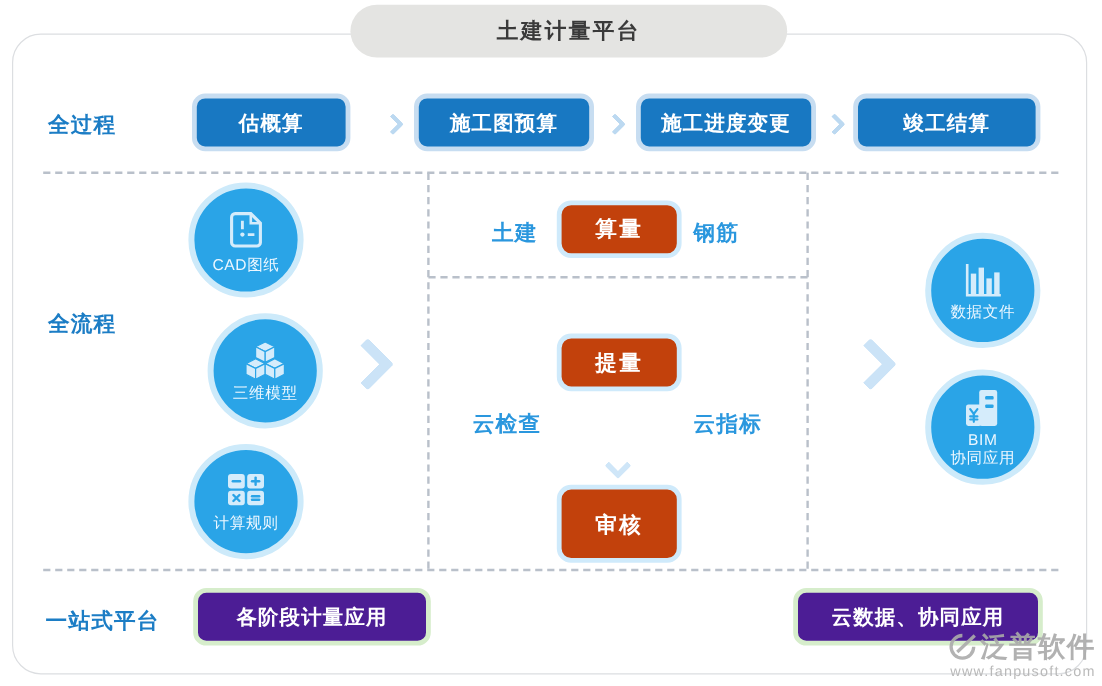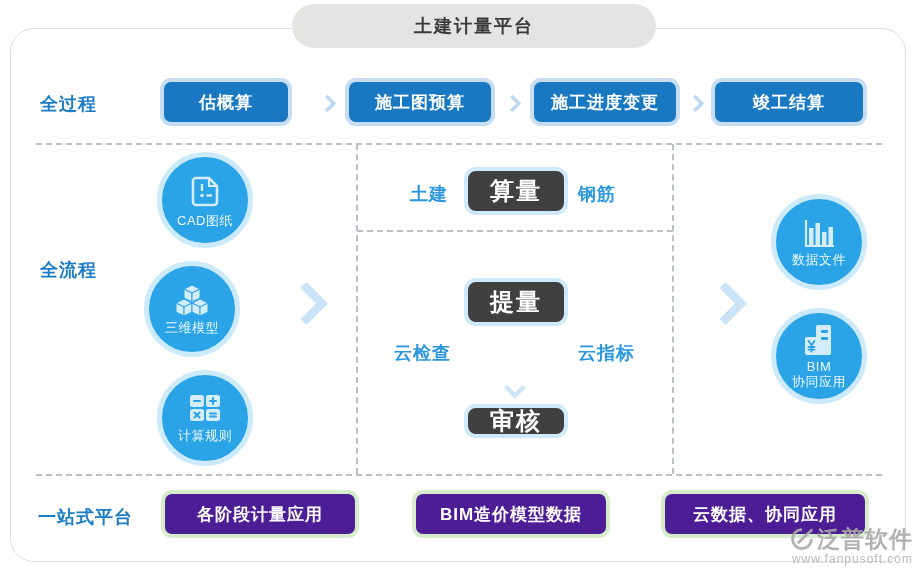--- a/index.html
+++ b/index.html
@@ -4,21 +4,21 @@
 <style>
   html,body{margin:0;padding:0;background:#fff;}
   body{width:918px;height:572px;font-family:"Liberation Sans",sans-serif;}
   .stage{position:relative;width:918px;height:572px;overflow:hidden;background:#fff;}
   .frame{position:absolute;left:10px;top:28px;width:894px;height:532px;border:1px solid #dcdee1;border-radius:24px;background:#fff;}
   .title-pill{position:absolute;left:292px;top:4px;width:364px;height:44px;background:#e4e4e2;border-radius:23px;display:flex;align-items:center;justify-content:center;font-size:18px;font-weight:bold;color:#3a3a3a;z-index:6;letter-spacing:2px;}
   .sec-label{position:absolute;color:#1c7dc5;font-size:18px;font-weight:bold;letter-spacing:1px;z-index:4;}
   
   .btn-dark{position:absolute;top:78px;height:48px;background:#1878c2;border:4px solid #c7ddf1;border-radius:11px;color:#fff;font-weight:bold;font-size:17px;display:flex;align-items:center;justify-content:center;box-sizing:border-box;letter-spacing:1px;z-index:3;}
   
-  .btn-light{position:absolute;background:#404040;border:4px solid #cfeafb;border-radius:12px;color:#fff;font-weight:bold;font-size:24px;display:flex;align-items:center;justify-content:center;box-sizing:border-box;letter-spacing:2px;z-index:3;}
+  .btn-light{position:absolute;background:#c2410c;border:4px solid #cfeafb;border-radius:12px;color:#fff;font-weight:bold;font-size:18px;display:flex;align-items:center;justify-content:center;box-sizing:border-box;letter-spacing:2px;z-index:3;}
   
   .btn-green{position:absolute;top:490px;height:48px;background:#4c1d95;border:4px solid #d6edcb;border-radius:11px;color:#fff;font-weight:bold;font-size:17px;display:flex;align-items:center;justify-content:center;box-sizing:border-box;letter-spacing:1px;z-index:3;}
   
   .chev{display:block;position:absolute;border-style:solid;border-color:#bcd9f1;border-width:0;box-sizing:content-box;border-radius:2px;}
   .chev-r-sm{width:9px;height:9px;border-top-width:4px;border-right-width:4px;transform:rotate(45deg);}
   .chev-r-lg{width:22px;height:22px;border-top-width:9px;border-right-width:9px;border-color:#cbe3f7;transform:rotate(45deg);border-radius:3px;}
   .chev-d-sm{width:11px;height:11px;border-top-width:5px;border-right-width:5px;border-color:#cfe6f8;transform:rotate(135deg);}
   
   .hdash{position:absolute;left:36px;width:846px;height:0;border-top:2px dashed #b9c0ca;z-index:1;}
   .vdash{position:absolute;top:144px;height:330px;width:0;border-left:2px dashed #b9c0ca;z-index:1;}
@@ -57,21 +57,21 @@
     <svg width="40" height="40" viewBox="0 0 40 40">
       <path d="M11 7 h13 l8 8 v16 a3 3 0 0 1 -3 3 h-18 a3 3 0 0 1 -3 -3 v-21 a3 3 0 0 1 3 -3 z" fill="none" stroke="#d5ecfb" stroke-width="2.6"></path>
       <path d="M24 7 v8 h8" fill="none" stroke="#d5ecfb" stroke-width="2.2"></path>
       <line x1="17" y1="13" x2="17" y2="20" stroke="#d5ecfb" stroke-width="2.4"></line>
       <circle cx="17" cy="24.5" r="1.8" fill="#d5ecfb"></circle>
       <line x1="21.5" y1="24.5" x2="27" y2="24.5" stroke="#d5ecfb" stroke-width="2.4"></line>
     </svg>
     <span class="clabel">CAD图纸</span>
   </div>
 
-  <div class="circle" style="left:144px;top:261px;">
+  <div class="circle" style="left:173px;top:261px;">
     <svg width="42" height="36" viewBox="0 0 42 36">
       <g fill="#d5ecfb" stroke="#2aa4e7" stroke-width="1">
         <path d="M21 3 L29 7 L21 11 L13 7 Z"></path>
           <path d="M13 7 L21 11 L21 20 L13 16 Z"></path>
           <path d="M29 7 L21 11 L21 20 L29 16 Z"></path>
         <path d="M13 17 L21 21 L13 25 L5 21 Z"></path>
           <path d="M5 21 L13 25 L13 34 L5 30 Z"></path>
           <path d="M21 21 L13 25 L13 34 L21 30 Z"></path>
         <path d="M29 17 L37 21 L29 25 L21 21 Z"></path>
           <path d="M21 21 L29 25 L29 34 L21 30 Z"></path>
@@ -112,21 +112,21 @@
   <div class="btn-light" style="left:464px;top:167px;width:104px;height:48px;">算量</div>
   <div class="txt-blue" style="left:578px;top:182px;">钢筋</div>
 
   <div class="btn-light" style="left:464px;top:250px;width:104px;height:48px;margin-top:28px;">提量</div>
   <span class="chev chev-d-sm" style="left:507px;top:303px;"></span>
 
   <div class="txt-blue" style="left:394px;top:341px;">云检查</div>
   <div class="txt-blue" style="left:578px;top:341px;">云指标</div>
   <span class="chev chev-d-sm" style="left:507px;top:380px;"></span>
 
-  <div class="btn-light" style="left:464px;top:404px;width:104px;height:34px;">审核</div>
+  <div class="btn-light" style="left:464px;top:404px;width:104px;height:65px;">审核</div>
 
   <span class="chev chev-r-lg" style="left:710px;top:288px;"></span>
 
   <div class="circle" style="left:771px;top:194px;">
     <svg width="38" height="34" viewBox="0 0 38 34">
       <g fill="#d5ecfb">
         <rect x="9" y="12" width="4.5" height="17"></rect>
         <rect x="15.5" y="7" width="4.5" height="22"></rect>
         <rect x="22" y="16" width="4.5" height="13"></rect>
         <rect x="28.5" y="11" width="4.5" height="18"></rect>
@@ -150,21 +150,20 @@
       </g>
     </svg>
     <span class="clabel"><span>BIM</span><br><span>协同应用</span></span>
   </div>
 
   <div class="hdash" style="top:474px;"></div>
 
   <div class="sec-label" style="left:38px;top:505px;">一站式平台</div>
 
   <div class="btn-green" style="left:161px;width:198px;">各阶段计量应用</div>
-  <div class="btn-green" style="left:412px;width:198px;">BIM造价模型数据</div>
   <div class="btn-green" style="left:661px;width:208px;">云数据、协同应用</div>
 
   <div class="wm">
     <div class="wm-brand">
       <svg width="24" height="24" viewBox="0 0 28 28">
         <path d="M14 3 a11 11 0 1 0 11 11" fill="none" stroke="#ababab" stroke-width="3.2"></path>
         <path d="M26 3 L9 19" fill="none" stroke="#ababab" stroke-width="3.2"></path>
       </svg>
       <span>泛普软件</span>
     </div>

